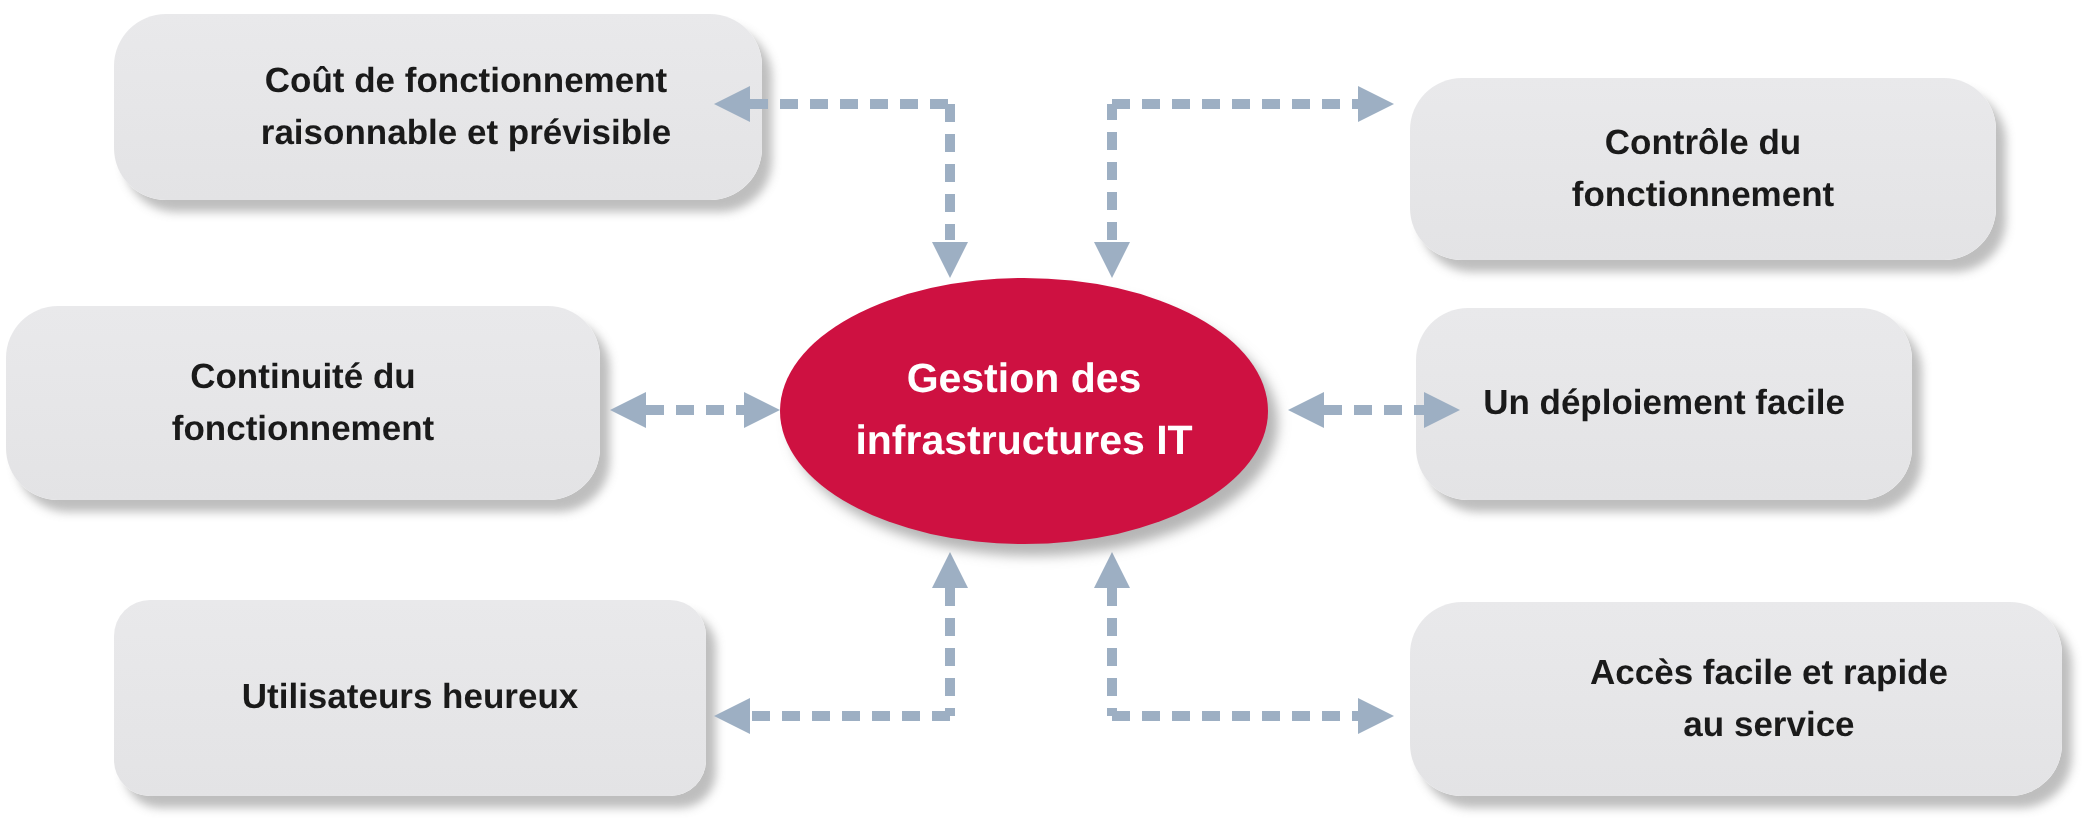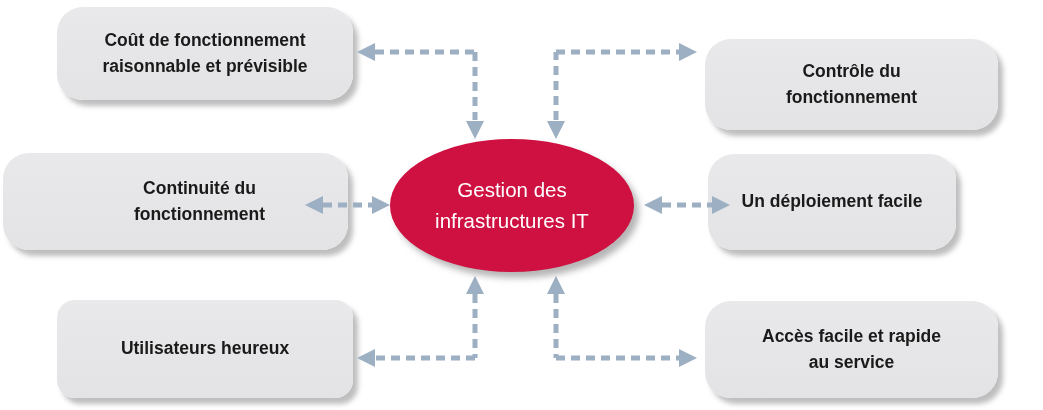--- a/index.html
+++ b/index.html
@@ -26,44 +26,44 @@
   }
   .node-label {
     white-space: pre-line;
     text-align: center;
     font-weight: bold;
     font-size: 17.5px;
     line-height: 1.45;
     color: #1a1a1a;
     padding: 0 12px;
   }
-  .n-tl { left: 57px;  top: 7px;   width: 296px; height: 93px; }
+  .n-tl { left: 57px;  top: 7px;   width: 296px; height: 93px; padding-left: 28px; }
   .n-tr { left: 705px; top: 7px;   width: 293px; height: 91px; margin-top: 32px; }
-  .n-ml { left: 3px;   top: 153px; width: 297px; height: 97px; padding-left: 48px; }
+  .n-ml { left: 3px;   top: 153px; width: 297px; height: 97px; }
   .n-mr { left: 708px; top: 154px; width: 248px; height: 96px; }
   .n-bl { left: 57px;  top: 300px; width: 296px; height: 98px; border-radius: 18px; }
-  .n-br { left: 705px; top: 301px; width: 293px; height: 97px; }
+  .n-br { left: 705px; top: 301px; width: 293px; height: 97px; padding-left: 33px; }
   .center-ellipse {
     position: absolute;
     left: 390px;
     top: 139px;
     width: 244px;
     height: 133px;
     background: #ce1141;
     border-radius: 50%;
     box-shadow: 5px 6px 6px rgba(110,110,110,0.5);
     display: flex;
     align-items: center;
     justify-content: center;
     z-index: 2;
   }
   .center-label {
     white-space: pre-line;
     text-align: center;
-    font-weight: normal;
+    font-weight: bold;
     font-size: 20.5px;
     line-height: 1.5;
     color: #ffffff;
   }
   .arrow-layer {
     position: absolute;
     left: 0; top: 0;
     width: 1043px;
     height: 410px;
     z-index: 1;

